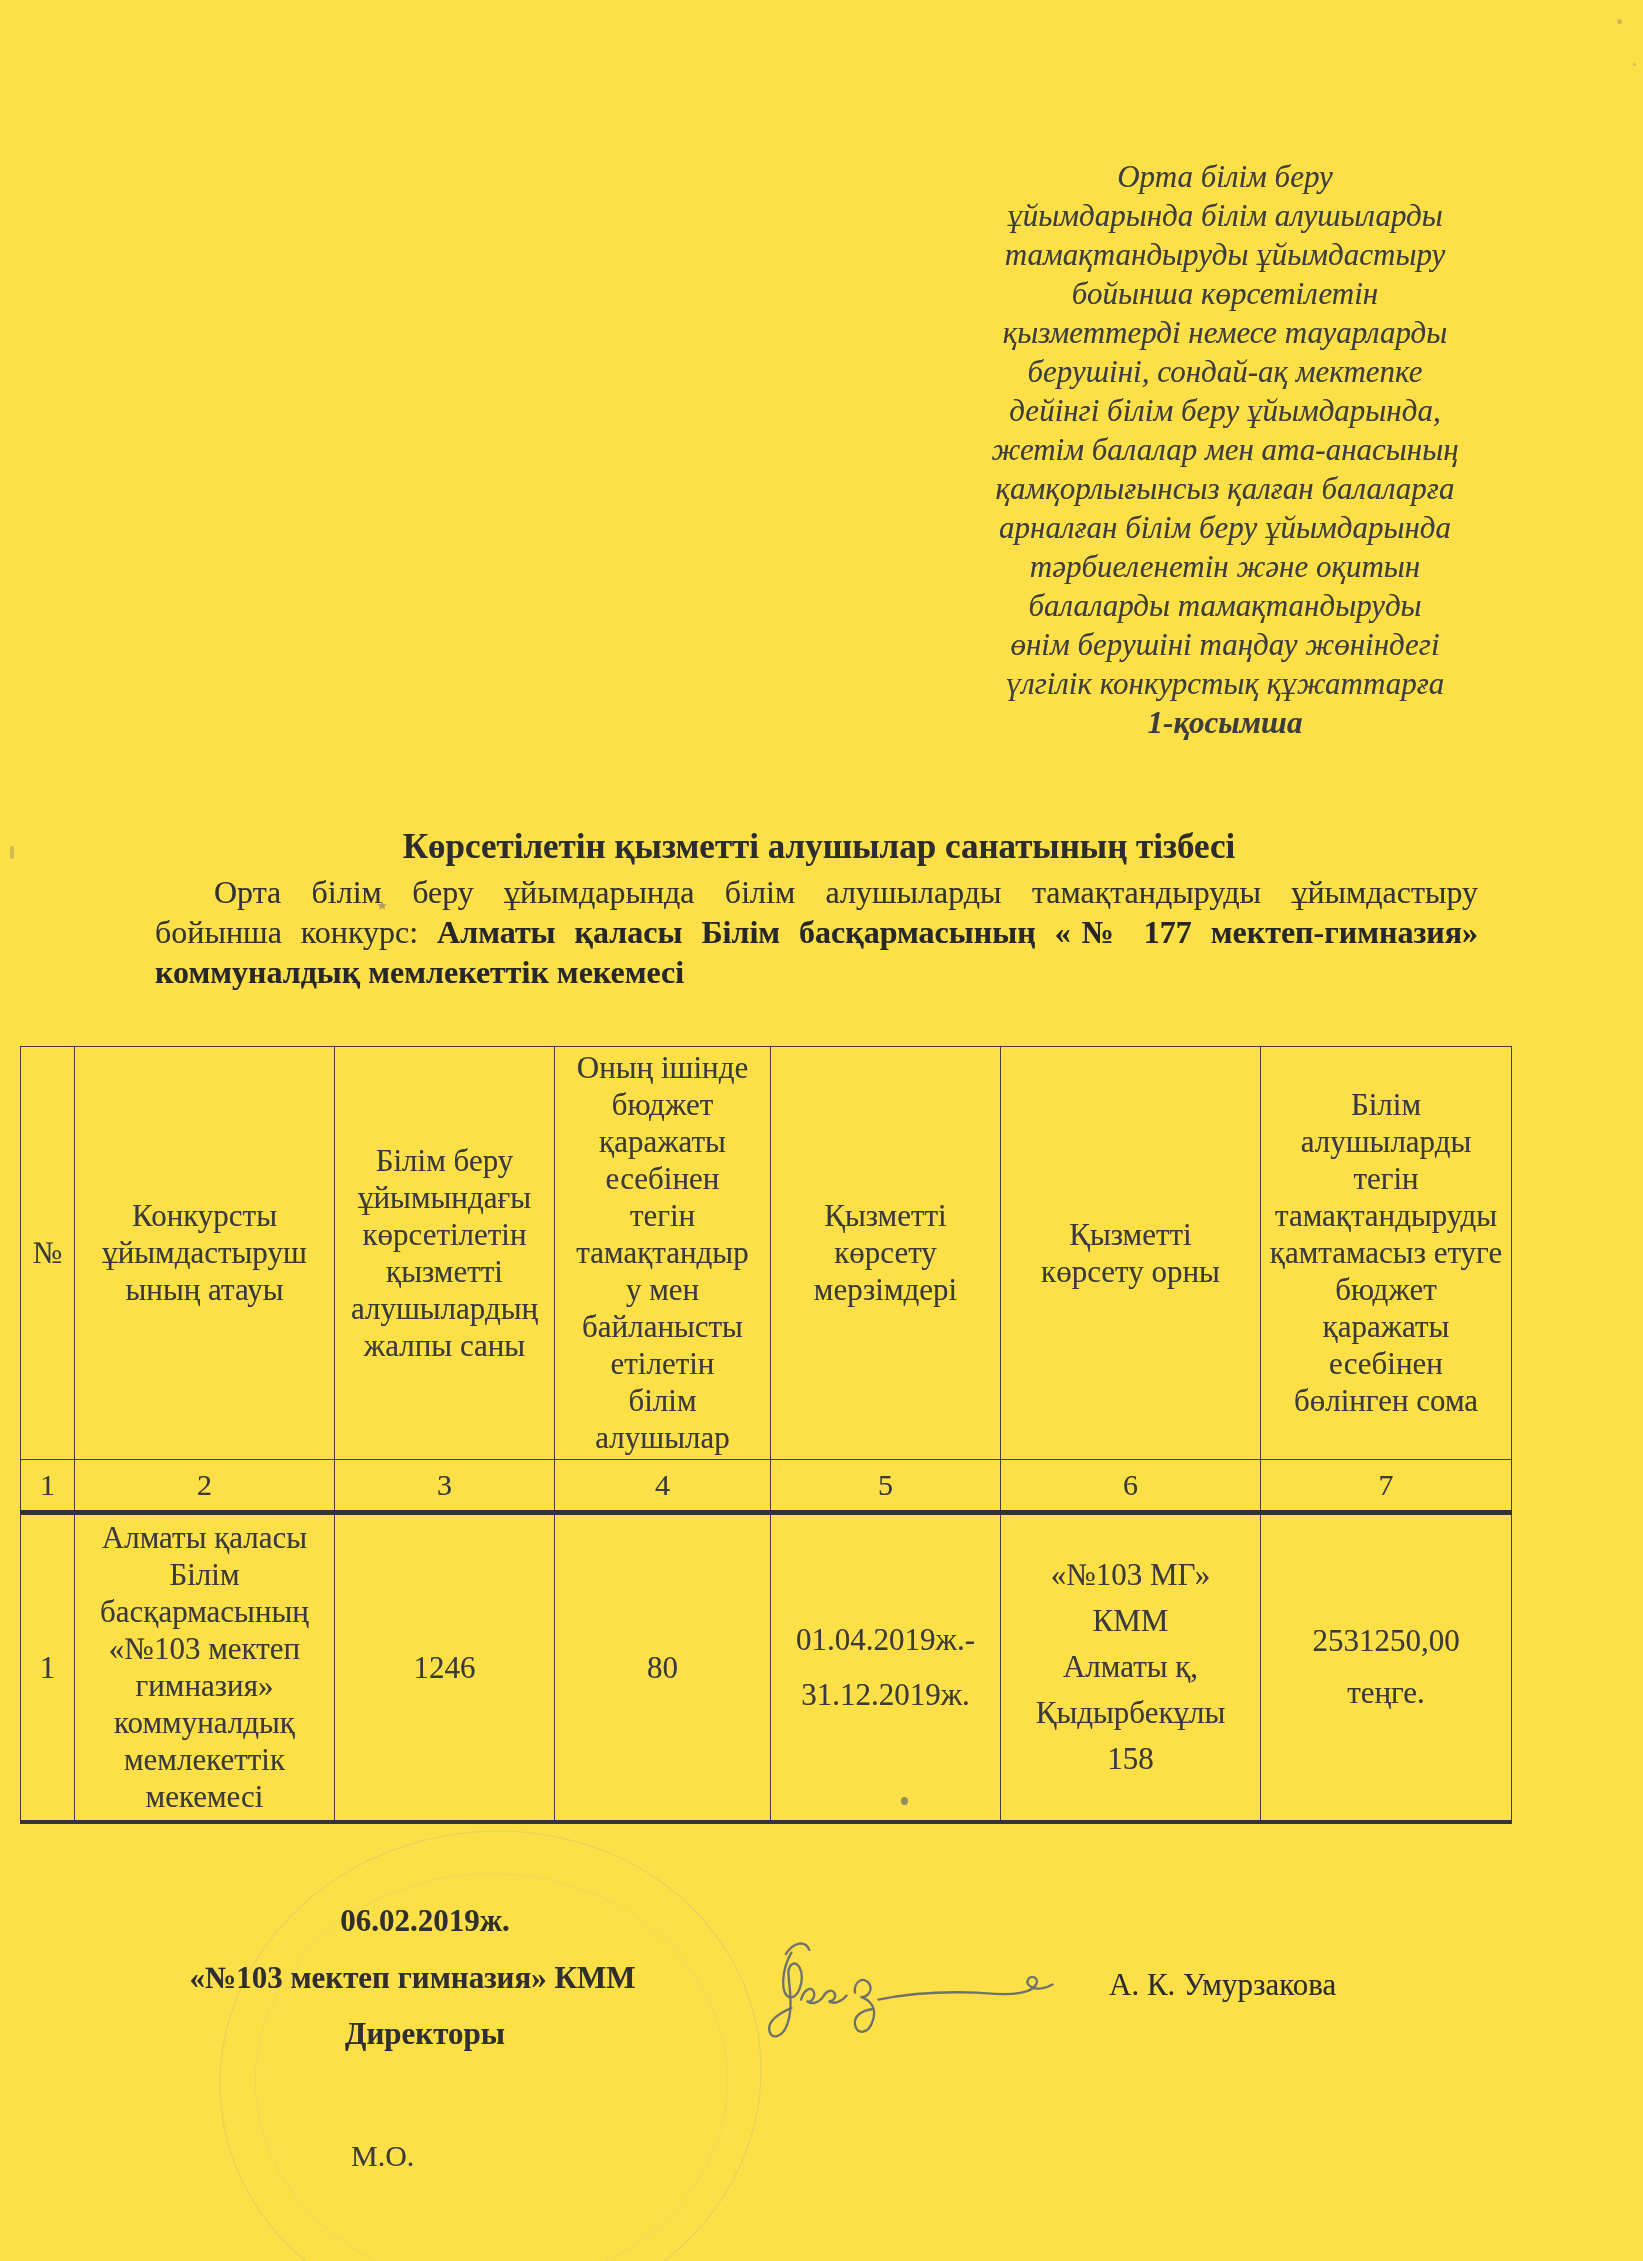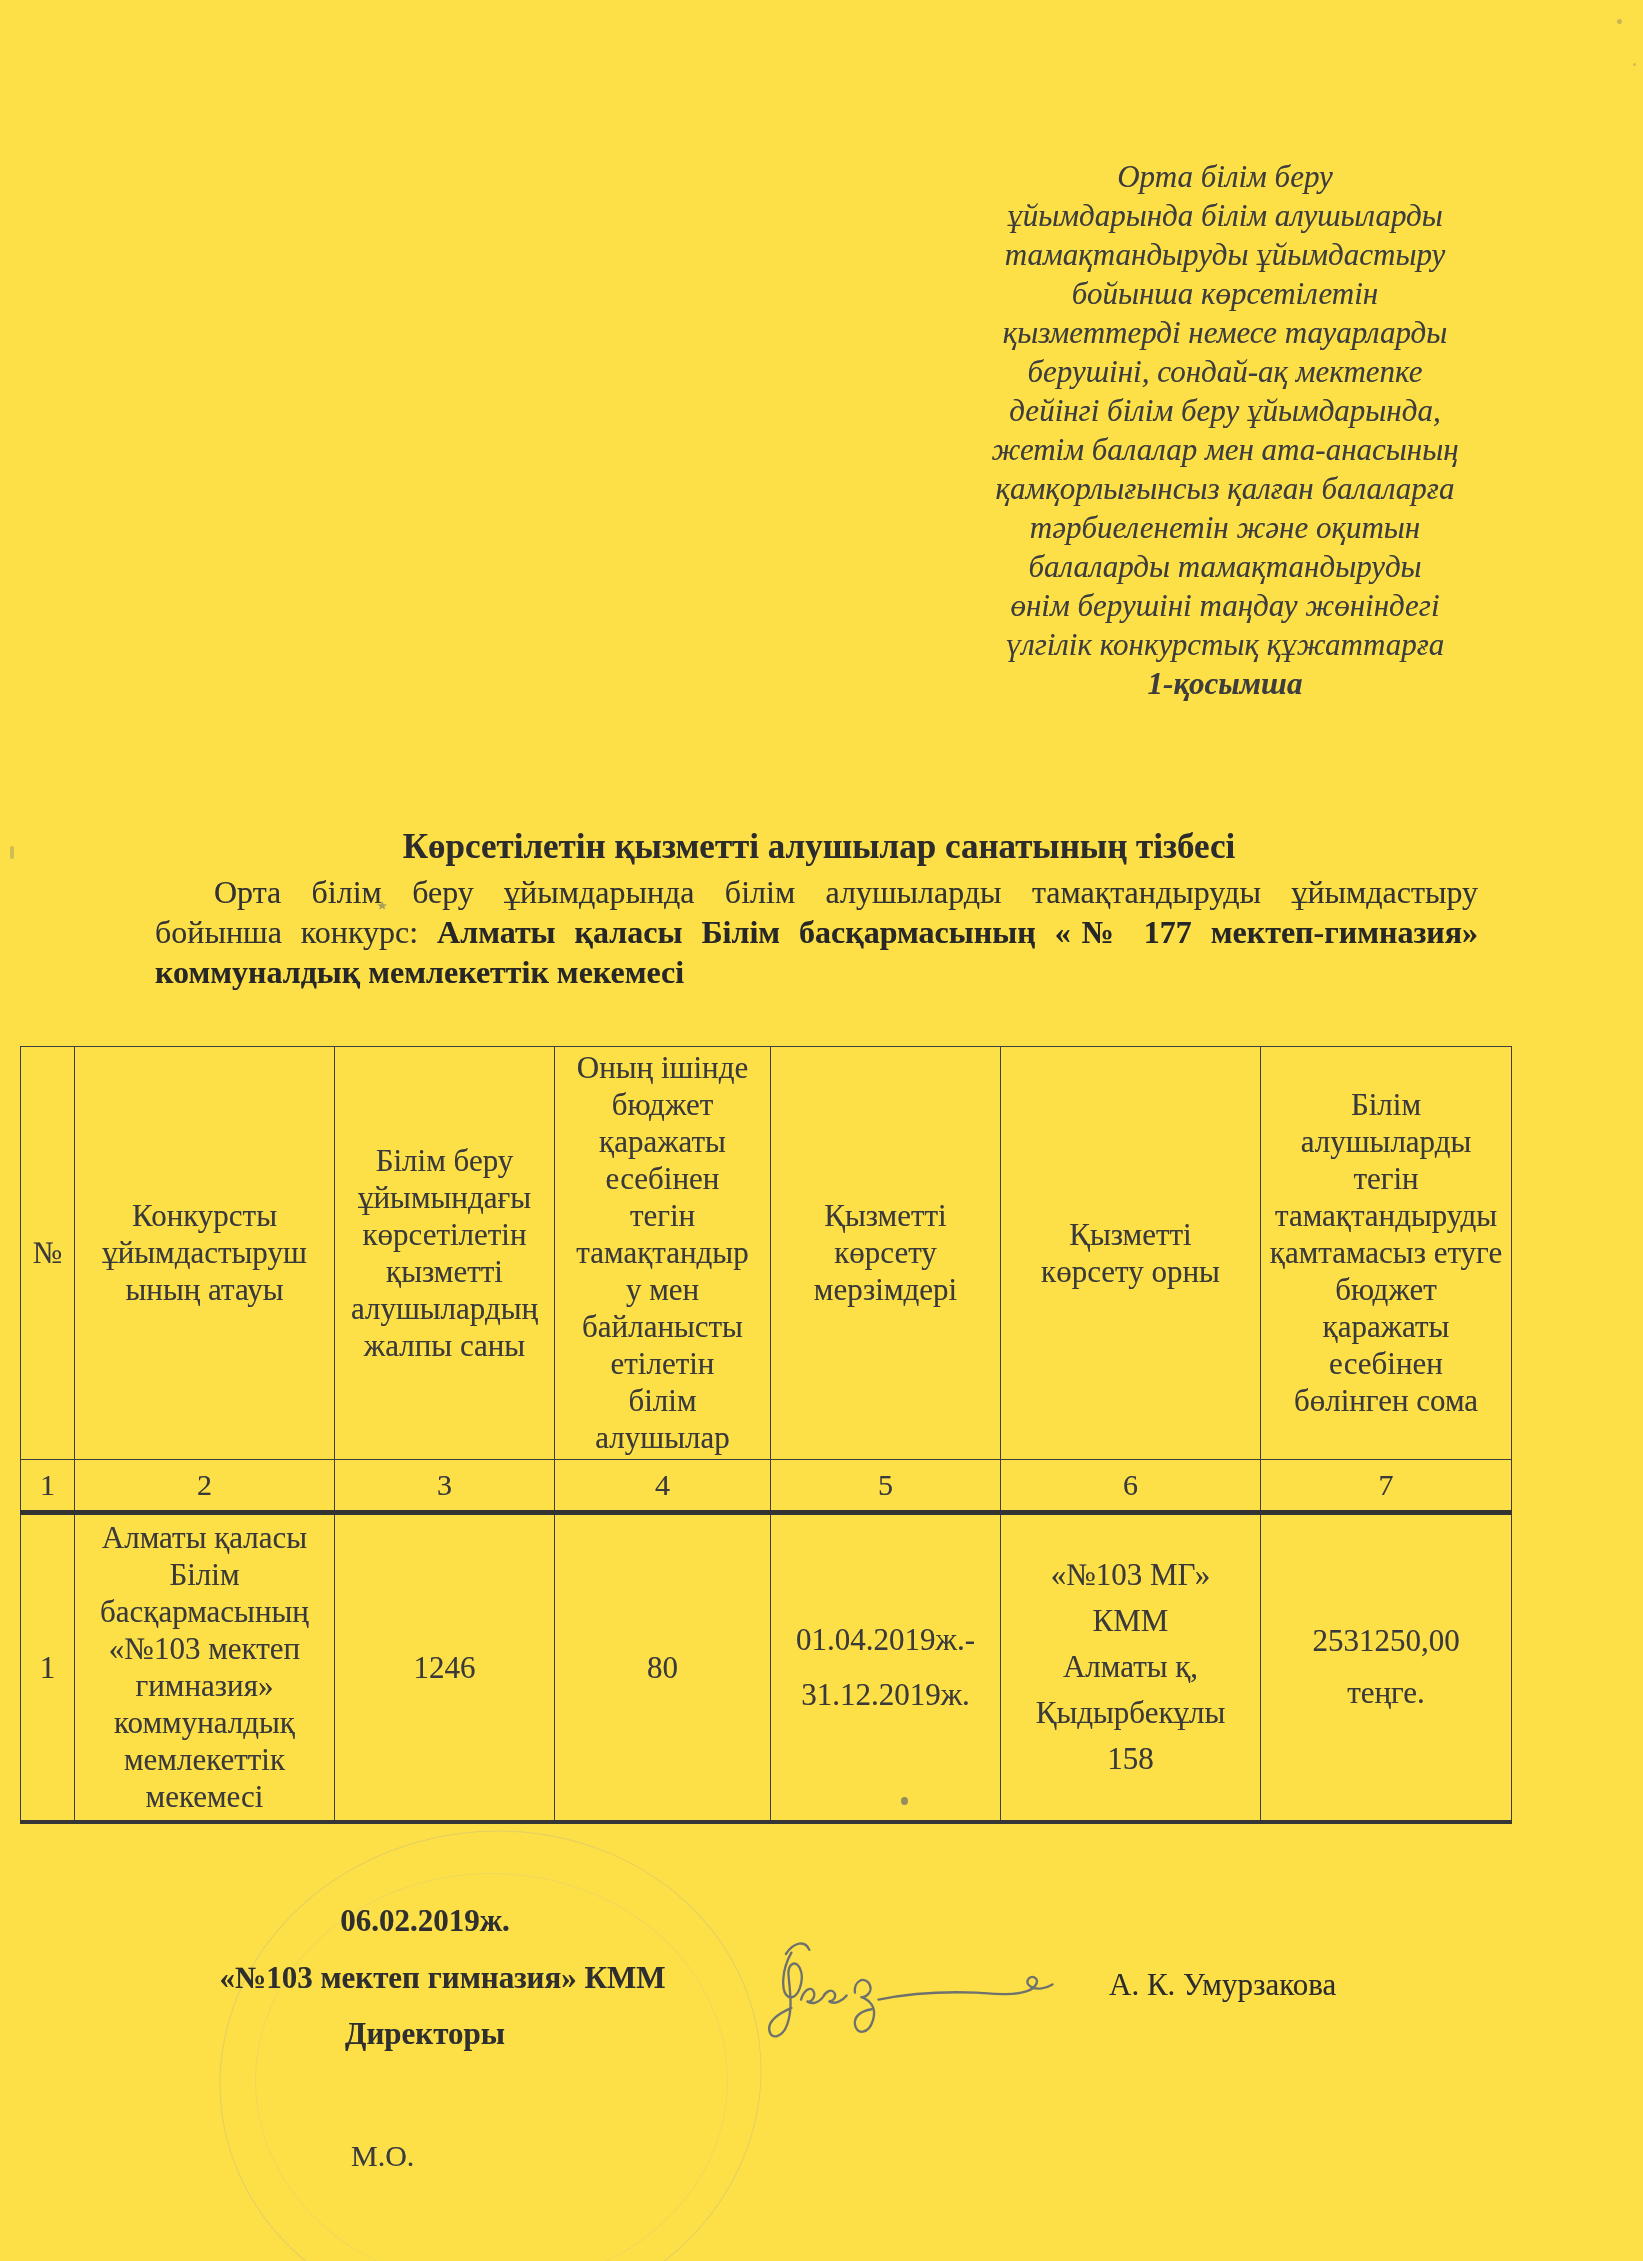--- a/index.html
+++ b/index.html
@@ -48,21 +48,21 @@
   .tbl tr.nums td{height:48px;font-size:30px;border-bottom:5.8px solid #333;}
   .tbl tr.data td{height:302px;line-height:37px;border-bottom:4.5px solid #363636;}
   .tbl tr.data td.c5{line-height:55px;}
   .tbl tr.data td.c6{line-height:46px;}
   .tbl tr.data td.c7{line-height:52px;}
 
   
   .f-line{position:absolute;left:193px;width:464px;text-align:center;
     font-weight:bold;font-size:31px;color:#2f2f2f;}
   .f-date{top:1903px;}
-  .f-org{top:1960px;left:204px;width:477px;}
+  .f-org{top:1960px;left:174px;width:477px;}
   .f-pos{top:2016px;}
   .f-mo{position:absolute;left:351px;top:2139px;font-size:30px;color:#3c3c3c;}
   .f-name{position:absolute;left:1109px;top:1967px;font-weight:normal;
     font-size:31px;color:#2d2d2d;}
 
   .sig{position:absolute;left:761px;top:1931px;width:297px;height:122px;}
 
   
   .stamp-ghost{
     position:absolute;left:219px;top:1831px;width:541px;height:490px;
@@ -94,20 +94,21 @@
   <div class="preamble">
     <div>Орта білім беру</div>
     <div>ұйымдарында білім алушыларды</div>
     <div>тамақтандыруды ұйымдастыру</div>
     <div>бойынша көрсетілетін</div>
     <div>қызметтерді немесе тауарларды</div>
     <div>берушіні, сондай-ақ мектепке</div>
     <div>дейінгі білім беру ұйымдарында,</div>
     <div>жетім балалар мен ата-анасының</div>
     <div>қамқорлығынсыз қалған балаларға</div>
+    <div>арналған білім беру ұйымдарында</div>
     <div>тәрбиеленетін және оқитын</div>
     <div>балаларды тамақтандыруды</div>
     <div>өнім берушіні таңдау жөніндегі</div>
     <div>үлгілік конкурстық құжаттарға</div>
     <div class="appendix">1-қосымша</div>
   </div>
 
   <div class="doc-title">Көрсетілетін қызметті алушылар санатының тізбесі</div>
 
   <div class="intro">

